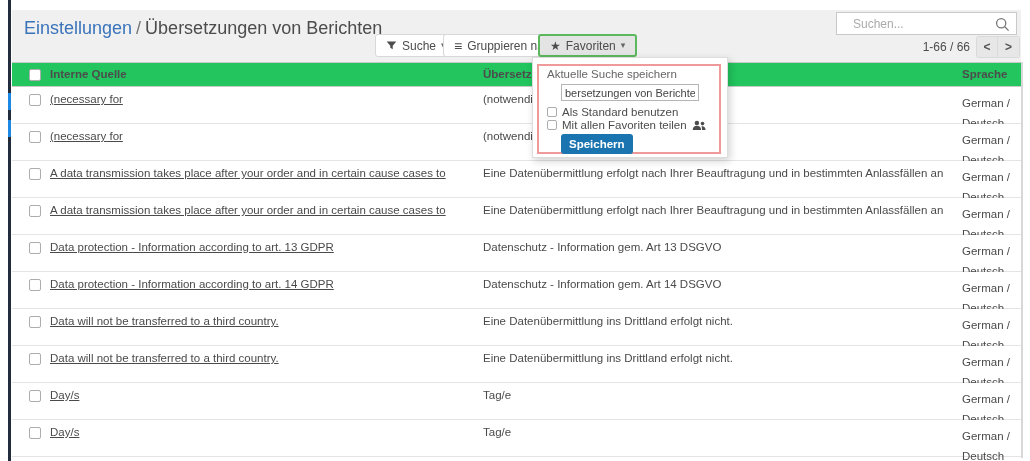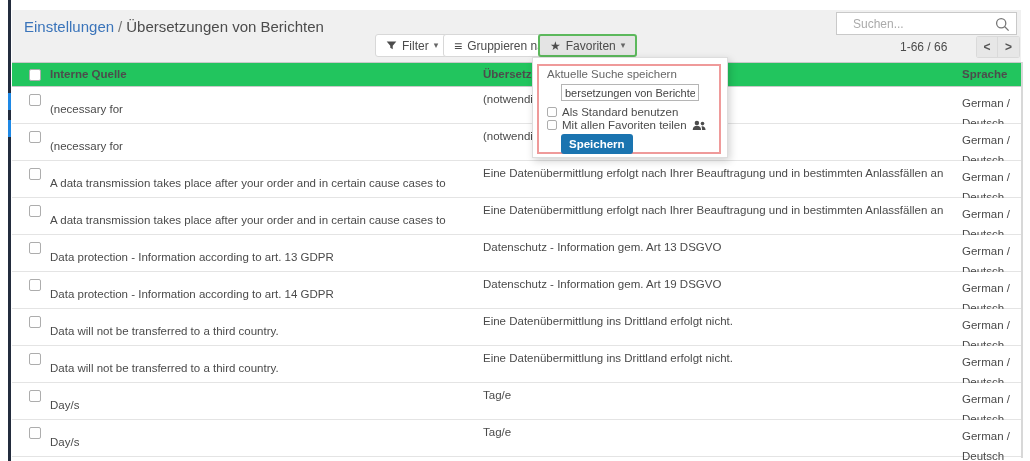--- a/index.html
+++ b/index.html
@@ -6,21 +6,21 @@
   html,body { width:1030px; height:461px; background:#fff; overflow:hidden;
               font-family:"Liberation Sans", sans-serif; }
   .abs { position:absolute; }
 
   
   #left-strip { left:8px; top:0; width:3px; height:461px; background:#232c3d; }
   .strip-blue { left:8px; width:3px; background:#1e88e5; }
 
   
   #control-panel { left:12px; top:10px; width:1009px; height:52px; background:#f0f0f0; }
-  #breadcrumb { left:12px; top:8px; font-size:15px; color:#555; }
+  #breadcrumb { left:12px; top:8px; font-size:18px; color:#555; }
   #breadcrumb a { color:#3a74ba; text-decoration:none; cursor:pointer; }
   #breadcrumb .sep { color:#777; margin:0 4px; }
   #breadcrumb .current { color:#4c4c4c; }
 
   #search-box { left:824px; top:2px; width:181px; height:23px; background:#fff;
                 border:1px solid #c9c9c9; }
   #search-box input { width:150px; height:21px; border:none; outline:none; background:transparent;
                       font-family:"Liberation Sans",sans-serif; font-size:12px; color:#444;
                       padding:0 16px; }
   #search-box input::placeholder { color:#aaa; }
@@ -28,39 +28,39 @@
 
   .tb-btn { top:24px; height:23px; display:inline-flex; align-items:center; gap:5px;
             background:#fff; border:1px solid #d8d8d8; border-radius:3px; padding:0 10px;
             font-size:12px; color:#4c4c4c; cursor:pointer; white-space:nowrap; }
   .tb-btn .glyph { font-size:12px; color:#4c4c4c; line-height:1; }
   .tb-btn .caret { font-size:9px; color:#666; line-height:1; }
   #filter-button   { left:363px; }
   #groupby-button  { left:431px; }
   #favorites-button{ left:526px; background:#e4e4e4; border:2px solid #5cb85c; }
 
-  #pager-range { left:888px; top:30px; width:70px; font-size:12px; color:#4c4c4c; }
+  #pager-range { left:888px; top:30px; width:70px; text-align:right; font-size:12px; color:#4c4c4c; }
   #pager-nav { left:964px; top:26px; display:flex; border-radius:3px; overflow:hidden; }
   .pager-btn { width:22px; height:22px; background:#e7e7e7; border:1px solid #dadada;
                font-size:12px; font-weight:bold; color:#555; display:flex; align-items:center;
                justify-content:center; cursor:pointer; }
   .pager-btn + .pager-btn { border-left:none; }
 
   
   #table-header { left:12px; top:62px; width:1009px; height:25px; background:#22c55e;
                   border-top:1px solid #c9c9c9; border-bottom:1px solid #c9c9c9; }
   .th { position:absolute; top:5px; font-size:11.5px; font-weight:bold; color:#4c4c4c;
         white-space:nowrap; }
   .th-source { left:38px; } .th-trans { left:471px; } .th-lang { left:950px; }
 
   #rows { left:12px; top:87px; width:1009px; }
   .row { position:relative; height:37px; border-bottom:1px solid #e4e4e4; background:#fff;
          cursor:pointer; }
   .cell { position:absolute; font-size:11.5px; color:#4a4a4a; white-space:nowrap; }
-  .c-source { left:38px; top:16px; width:430px; overflow:hidden; }
+  .c-source { left:38px; top:6px; width:430px; overflow:hidden;text-decoration:underline; }
   .c-trans  { left:471px; top:6px; width:472px; overflow:hidden; }
   .c-lang   { left:950px; top:6px; width:58px; white-space:normal; line-height:20px; }
 
   .cb { position:absolute; left:17px; top:7px; width:12px; height:12px; background:#fff;
         border:1px solid #adadad; border-radius:2px; cursor:pointer; }
   #table-header .cb { top:6px; }
 
   #scrollbar { left:1021px; top:62px; width:2px; height:396px; background:#d8d8d8; }
 
   
@@ -98,21 +98,21 @@
     <svg width="15" height="15" viewBox="0 0 15 15">
       <circle cx="6.2" cy="6.2" r="4.6" fill="none" stroke="#777" stroke-width="1.3"></circle>
       <line x1="9.8" y1="9.8" x2="13.6" y2="13.6" stroke="#777" stroke-width="1.3"></line>
     </svg>
   </div>
 
   <div id="filter-button" class="tb-btn abs">
     <svg width="11" height="11" viewBox="0 0 16 16">
       <path d="M1 2 h14 L9.8 8.2 V13.5 L6.2 11.3 V8.2 Z" fill="#4c4c4c"></path>
     </svg>
-    <span>Filter</span>
+    <span>Suche</span>
     <span class="caret">▾</span>
   </div>
 
   <div id="groupby-button" class="tb-btn abs">
     <span class="glyph" style="font-size:14px;">≡</span>
     <span>Gruppieren nach</span>
     <span class="caret">▾</span>
   </div>
 
   <div id="favorites-button" class="tb-btn abs">
@@ -162,21 +162,21 @@
   </div>
   <div class="row">
     <span class="cb"></span>
     <div class="cell c-source">Data protection - Information according to art. 13 GDPR</div>
     <div class="cell c-trans">Datenschutz - Information gem. Art 13 DSGVO</div>
     <div class="cell c-lang">German / Deutsch</div>
   </div>
   <div class="row">
     <span class="cb"></span>
     <div class="cell c-source">Data protection - Information according to art. 14 GDPR</div>
-    <div class="cell c-trans">Datenschutz - Information gem. Art 19 DSGVO</div>
+    <div class="cell c-trans">Datenschutz - Information gem. Art 14 DSGVO</div>
     <div class="cell c-lang">German / Deutsch</div>
   </div>
   <div class="row">
     <span class="cb"></span>
     <div class="cell c-source">Data will not be transferred to a third country.</div>
     <div class="cell c-trans">Eine Datenübermittlung ins Drittland erfolgt nicht.</div>
     <div class="cell c-lang">German / Deutsch</div>
   </div>
   <div class="row">
     <span class="cb"></span>

